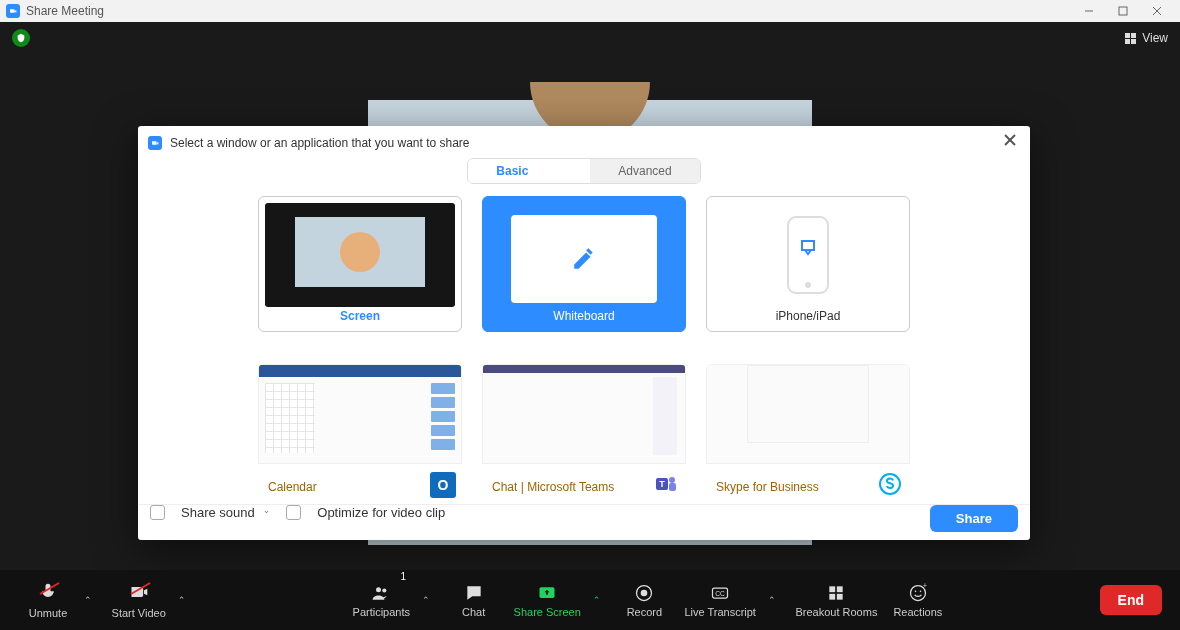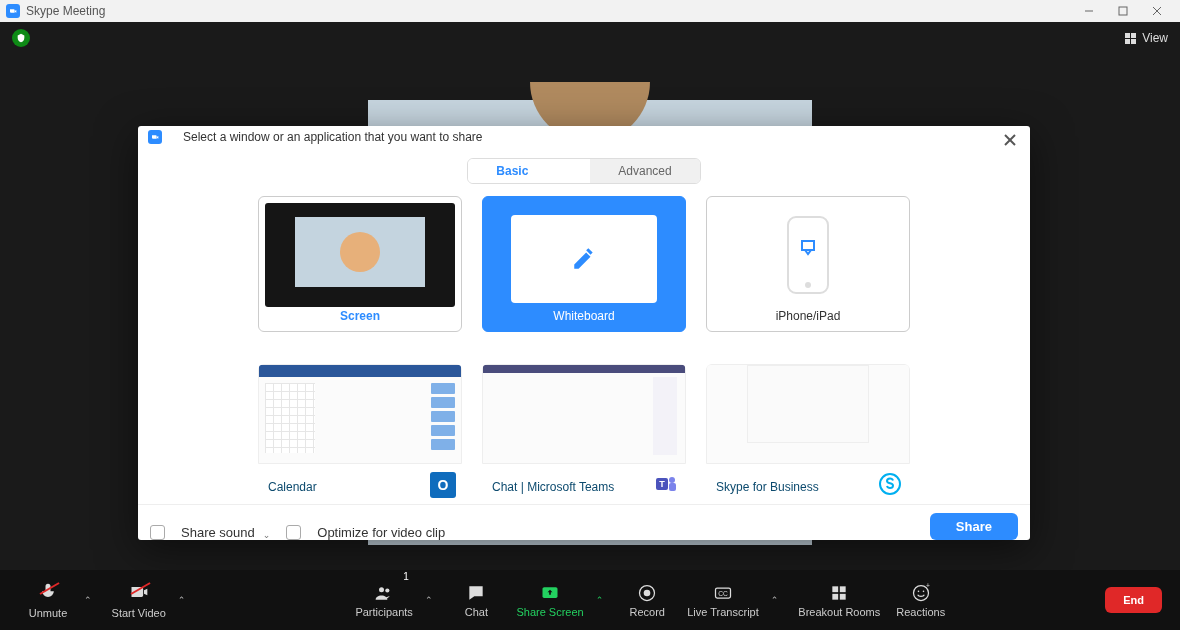--- a/index.html
+++ b/index.html
@@ -29,29 +29,29 @@
   .videocard::after { content:""; position:absolute; left:50%; top:-18px; transform:translateX(-50%); width:120px; height:60px; border-radius:0 0 60px 60px; background:#b08a5f; }
 
   
   .bottombar { position:absolute; left:0; right:0; bottom:0; height:60px; background:#111; display:flex; align-items:center; padding:0 18px; gap:4px; color:#ccc; font-size:11px; }
   .bbtn { display:flex; flex-direction:column; align-items:center; justify-content:center; gap:3px; min-width:60px; height:54px; cursor:pointer; padding:0 6px; }
   .bbtn svg { width:20px; height:20px; fill:#ddd; }
   .bbtn.green { color:#23d160; }
   .bbtn.green svg { fill:#23d160; }
   .caret { font-size:9px; color:#bbb; margin-left:-2px; margin-right:6px; cursor:pointer; padding:0 4px; }
   .flexsp { flex:1; }
-  .endbtn { background:#e02828; color:#fff; border:none; border-radius:6px; padding:7px 18px; font-size:11px; font-weight:600; cursor:pointer; }
+  .endbtn { background:#e02828; color:#fff; border:none; border-radius:6px; padding:7px 18px; font-size:14px; font-weight:600; cursor:pointer; }
   .slash { position:relative; }
   .slash::after { content:""; position:absolute; left:2px; top:50%; width:22px; height:2px; background:#e02828; transform:rotate(-30deg); transform-origin:left center; }
   .badge { position:absolute; top:-2px; right:10px; font-size:10px; color:#fff; }
   .partwrap { position:relative; }
 
   
   .modal { position:absolute; top:104px; left:138px; width:892px; height:414px; background:#fff; border-radius:3px; box-shadow:0 10px 40px rgba(0,0,0,.5); display:flex; flex-direction:column; }
-  .mhead { height:30px; display:flex; align-items:flex-start; padding:4px 10px;gap:13px; }
+  .mhead { height:30px; display:flex; align-items:flex-end; padding:4px 10px; }
   .mhead .zoom-icon { width:14px; height:14px; background:#2d8cff; border-radius:3px; display:flex; align-items:center; justify-content:center; margin-right:8px; }
   .mhead .zoom-icon svg { width:8px; height:8px; fill:#fff; }
   .mtitle { font-size:12px; color:#333; }
   .mclose { margin-left:auto; width:20px; height:20px; cursor:pointer; display:flex; align-items:center; justify-content:center; }
   .mclose svg { width:12px; height:12px; stroke:#555; stroke-width:2; }
 
   .tabs { display:flex; justify-content:center; padding:4px 0 10px; }
   .tabgroup { display:flex; border:1px solid #ddd; border-radius:6px; overflow:hidden;gap:34px; }
   .tab { padding:5px 28px; font-size:12px; color:#666; background:#f0f0f0; cursor:pointer; }
   .tab.active { color:#2d8cff; font-weight:600; background:#fff; }
@@ -64,55 +64,55 @@
   .tile.selected .label { color:#fff; }
   .tile.screenopt .preview { background:#151515; position:relative; }
   .screenopt .mini { position:absolute; top:14px; left:30px; right:30px; bottom:20px; background:#c4d4df; display:flex; align-items:center; justify-content:center; }
   .screenopt .mini::after { content:""; width:40px; height:40px; border-radius:50%; background:#e7b07a; }
   .tile.screenopt .label { color:#2d8cff; font-weight:600; }
   .tile.white .preview { background:#fff; border-radius:4px; margin:18px 28px 6px; }
   .tile.white .preview svg { width:26px; height:26px; fill:#2d8cff; }
   .tile.iphone .preview svg.phone { width:44px; height:80px; }
   .apptile { border:none; }
   .apptile .appthumb { position:absolute; top:0; left:0; right:0; height:100px; background:#fbfbfb; border:1px solid #eee; border-radius:4px 4px 0 0; }
-  .apptile .apptitle { position:absolute; bottom:6px; left:10px; font-size:12px; color:#0c4a6e; }
+  .apptile .apptitle { position:absolute; bottom:6px; left:10px; font-size:12px; color:#a16207; }
   .apptile .appicon { position:absolute; bottom:2px; right:6px; width:26px; height:26px; }
 
   .calthumb { background:linear-gradient(#fff,#fff); }
   .calthumb::before { content:""; position:absolute; top:0; left:0; right:0; height:12px; background:#2b579a; }
   .calgrid { position:absolute; top:18px; left:6px; width:50px; height:70px; background:#fff;
     background-image:linear-gradient(#e6e6e6 1px, transparent 1px),linear-gradient(90deg,#e6e6e6 1px, transparent 1px);
     background-size:8px 8px; }
   .calcol  { position:absolute; top:18px; right:6px; width:24px; height:70px; }
   .calcol span { display:block; height:11px; background:#7fb0e8; margin-bottom:3px; border-radius:1px; }
 
   .teamsthumb::before { content:""; position:absolute; top:0; left:0; right:0; height:8px; background:#4a4c7c; }
   .teamsthumb .col { position:absolute; top:12px; right:8px; width:24px; height:78px; background:#f3f2f8; }
 
   .skypethumb .mini { position:absolute; top:0; left:40px; right:40px; bottom:20px; background:#fafafa; border:1px solid #eee; }
 
-  .mfoot { height:44px; border-top:1px solid #eee; display:flex; align-items:flex-end; padding:0 12px; gap:16px; font-size:13px; color:#333; }
+  .mfoot { height:44px; border-top:1px solid #eee; display:flex; align-items:flex-start; padding:0 12px; gap:16px; font-size:13px; color:#333; }
   .chk { width:15px; height:15px; border:1px solid #aaa; border-radius:3px; display:inline-block; }
   .mfoot .sharebtn { margin-left:auto; background:#2d8cff; color:#fff; border:none; border-radius:6px; padding:6px 26px; font-size:13px; font-weight:600; cursor:pointer; }
   .smcaret { font-size:9px; color:#777; margin-left:-8px; }
 
   
   .outlook-icon { background:#0f6cbd; border-radius:3px; display:flex; align-items:center; justify-content:center; color:#fff; font-weight:700; font-size:14px; }
   .skype-icon svg { width:24px; height:24px; fill:none; stroke:#00aff0; stroke-width:2; }
 </style>
 </head>
 <body>
 
 <div class="titlebar">
   <span class="zoom-icon">
     <svg viewBox="0 0 24 24">
         <path d="M3 7h11a3 3 0 013 3v7H6a3 3 0 01-3-3V7zm15 4l4-2v8l-4-2v-4z"></path>
       </svg>
   </span>
-  <span>Skype Meeting</span>
+  <span>Share Meeting</span>
   <span class="spacer"></span>
   <span class="win-btn">
       <svg viewBox="0 0 10 10">
         <line x1="1" y1="5" x2="9" y2="5"></line>
       </svg>
     </span>
   <span class="win-btn">
       <svg viewBox="0 0 10 10">
         <rect x="1" y="1" width="8" height="8"></rect>
       </svg>

